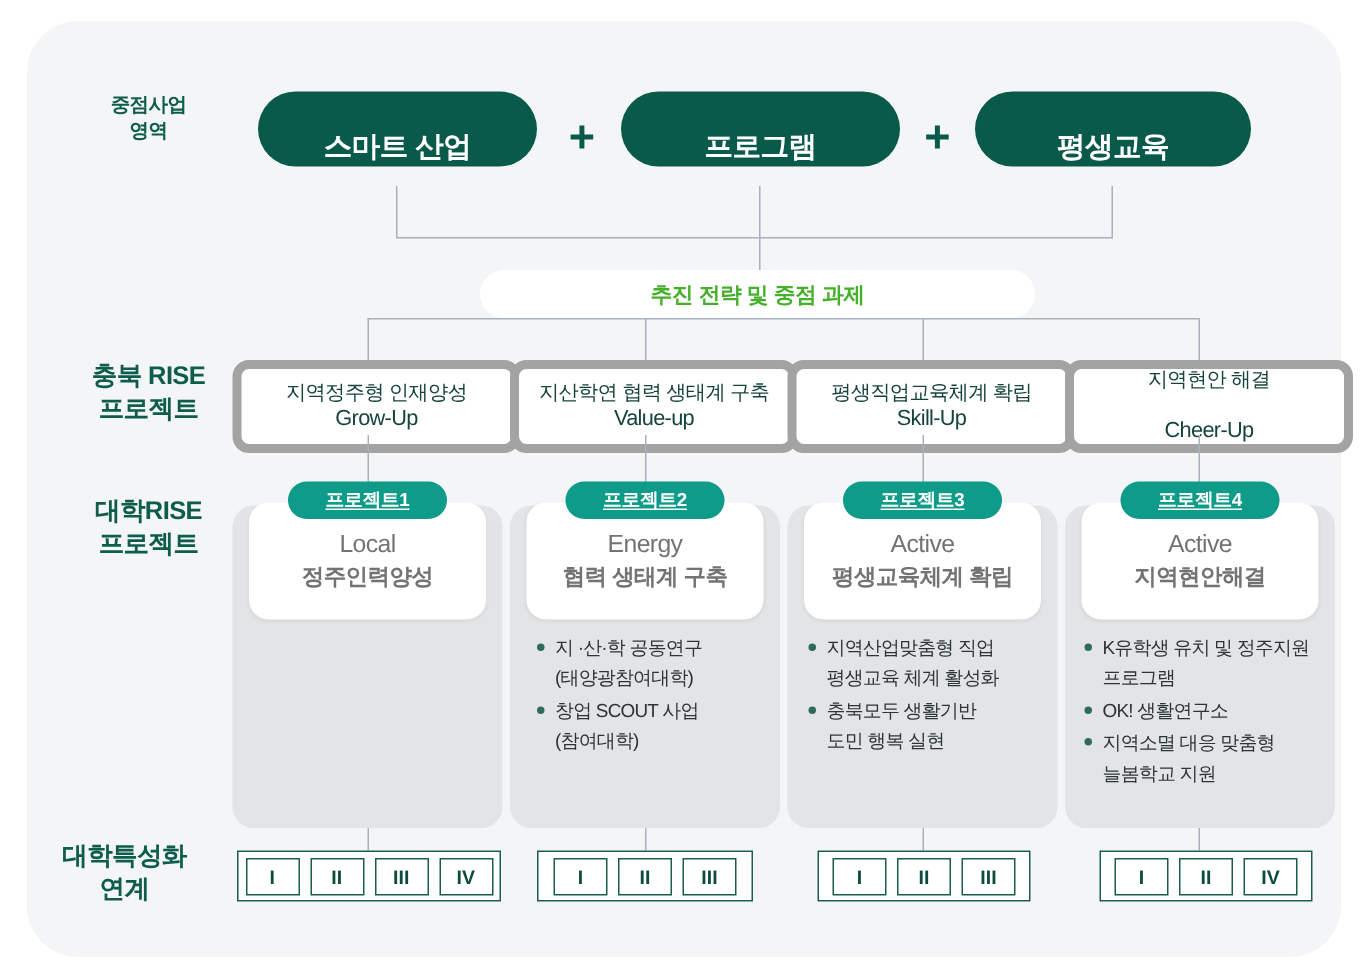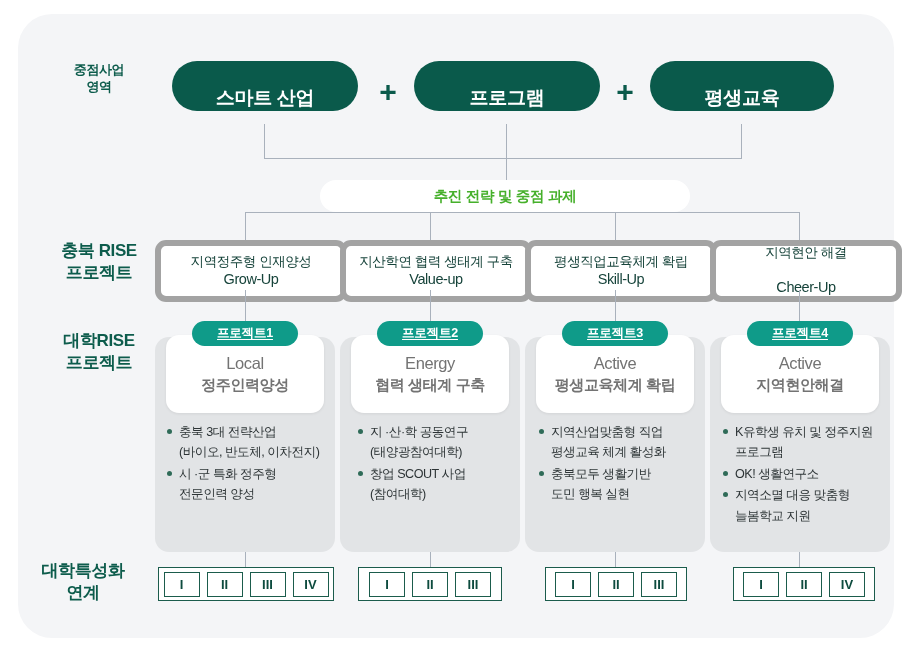--- a/index.html
+++ b/index.html
@@ -367,26 +367,20 @@
   <div class="badge g2">
     <span>프로젝트2</span>
   </div>
   <div class="badge g3">
     <span>프로젝트3</span>
   </div>
   <div class="badge g4">
     <span>프로젝트4</span>
   </div>
 
-  <ul class="bullets l1">
-    <li>충북 3대 전략산업
-(바이오, 반도체, 이차전지)</li>
-    <li>시 ·군 특화 정주형
-전문인력 양성</li>
-  </ul>
   <ul class="bullets l2">
     <li>지 ·산·학 공동연구
 (태양광참여대학)</li>
     <li>창업 SCOUT 사업
 (참여대학)</li>
   </ul>
   <ul class="bullets l3">
     <li>지역산업맞춤형 직업
 평생교육 체계 활성화</li>
     <li>충북모두 생활기반

